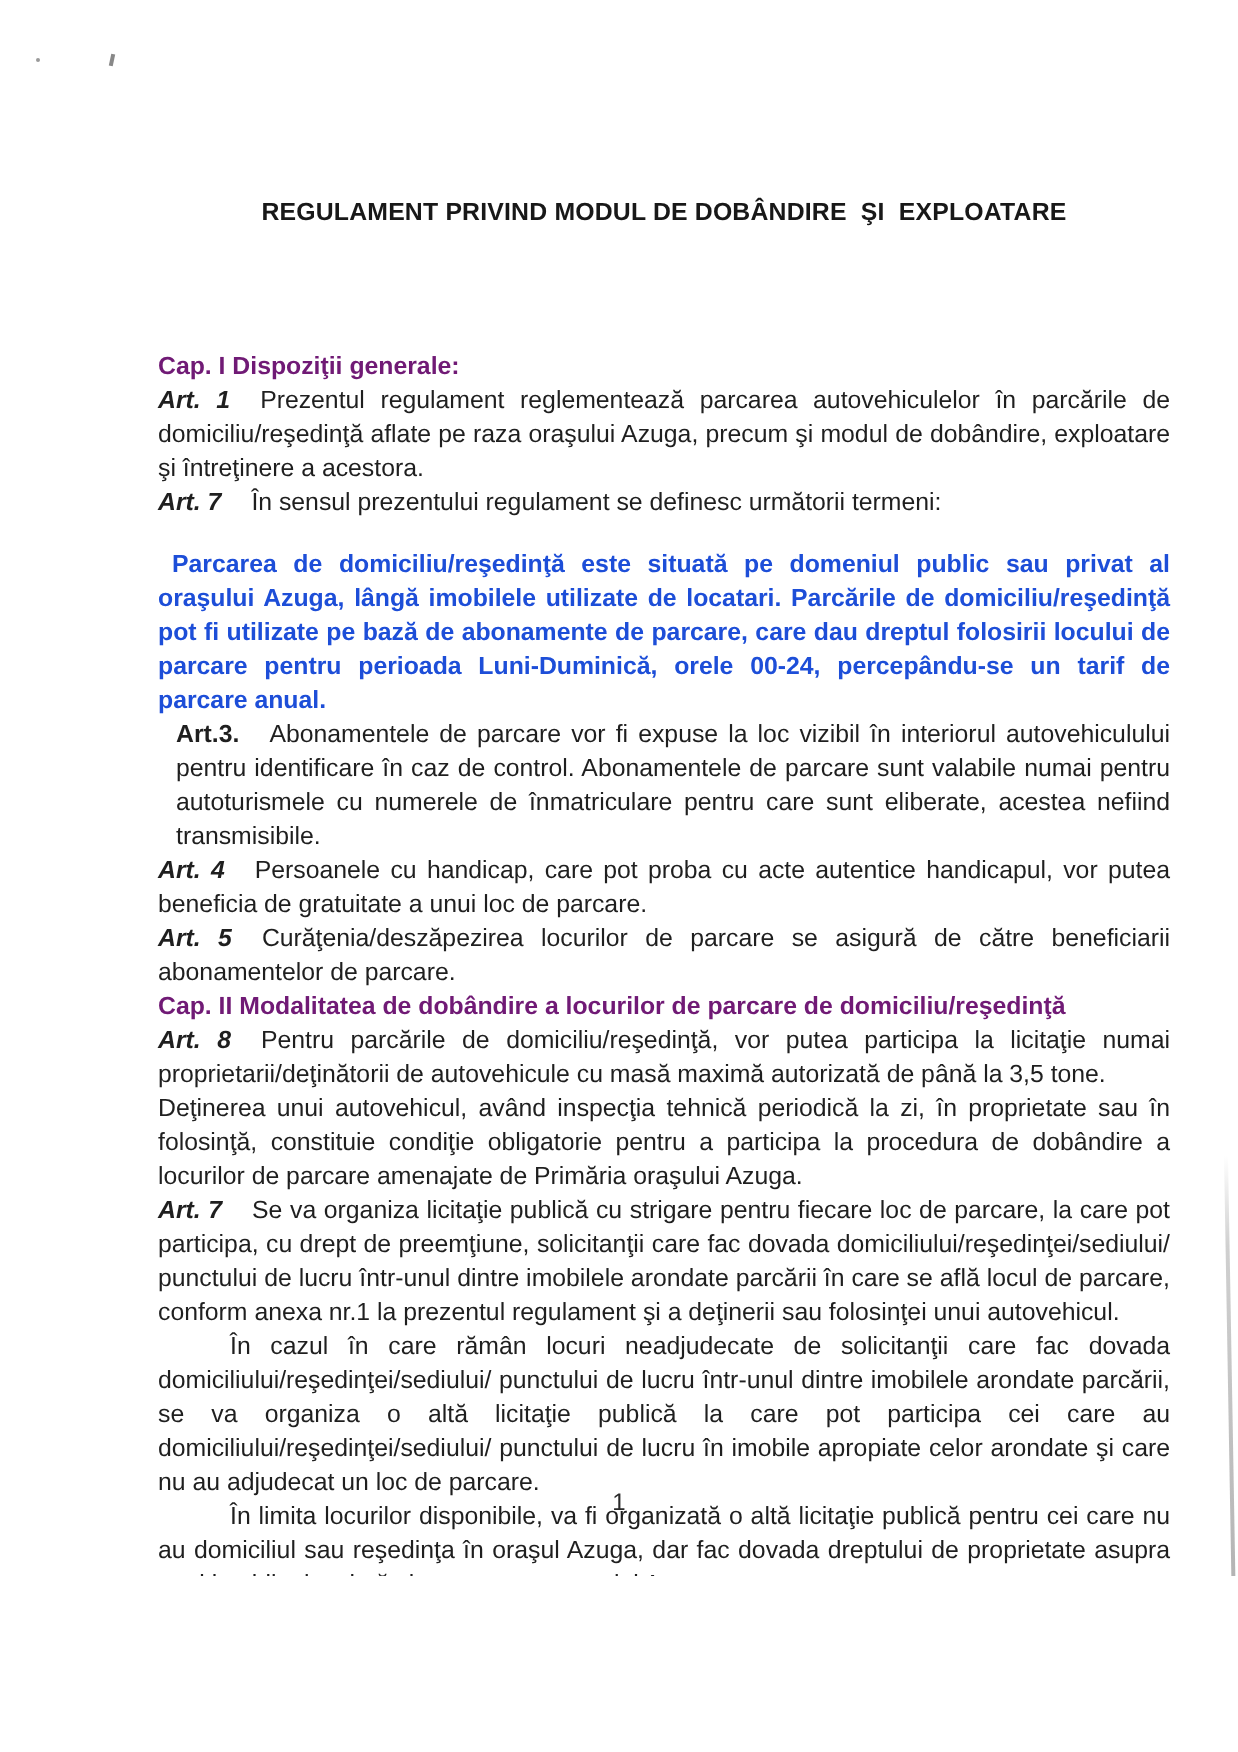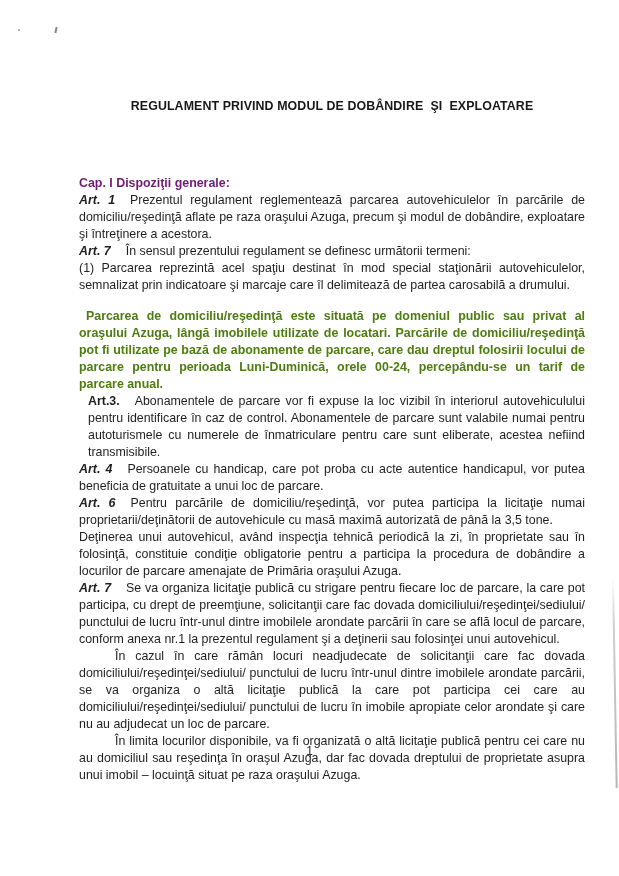--- a/index.html
+++ b/index.html
@@ -49,21 +49,21 @@
     font-style: italic;
     padding-right: 15px;
   }
   .lead.upright {
     font-style: normal;
   }
   .bold-para {
     font-weight: bold;
     margin-top: 14px;
     text-indent: 7px;
-    color: #4d7c0f;
+    color: #1d4ed8;
   }
   .block-indent {
     padding-left: 9px;
   }
   .tab-indent {
     text-indent: 36px;
   }
   .footer-page-number {
     position: absolute;
     bottom: 30px;
@@ -121,31 +121,32 @@
     <div class="title">
       <div>REGULAMENT PRIVIND MODUL DE DOBÂNDIRE  ŞI  EXPLOATARE</div>
     </div>
 
     <p class="heading">Cap. I Dispoziţii generale:</p>
 
     <p class="para"><span class="lead">Art. 1</span><span>Prezentul regulament reglementează parcarea autovehiculelor în parcările de domiciliu/reşedinţă aflate pe raza oraşului Azuga, precum şi modul de dobândire, exploatare şi întreţinere a acestora.</span></p>
 
     <p class="para"><span class="lead">Art. 7</span><span>În sensul prezentului regulament se definesc următorii termeni:</span></p>
 
-    <p class="para">(1) Parcarea reprezintă acel spaţiu destinat în mod special staţionării autovehiculelor, semnalizat prin indicatoare şi marcaje care îl delimitează de partea carosabilă a drumului.</p>
 
     <p class="para bold-para">Parcarea de domiciliu/reşedinţă este situată pe domeniul public sau privat al oraşului Azuga, lângă imobilele utilizate de locatari. Parcările de domiciliu/reşedinţă pot fi utilizate pe bază de abonamente de parcare, care dau dreptul folosirii locului de parcare pentru perioada Luni-Duminică, orele 00-24, percepându-se un tarif de parcare anual.</p>
 
     <p class="para block-indent"><span class="lead upright">Art.3.</span><span>Abonamentele de parcare vor fi expuse la loc vizibil în interiorul autovehiculului pentru identificare în caz de control. Abonamentele de parcare sunt valabile numai pentru autoturismele cu numerele de înmatriculare pentru care sunt eliberate, acestea nefiind transmisibile.</span></p>
 
     <p class="para"><span class="lead">Art. 4</span><span>Persoanele cu handicap, care pot proba cu acte autentice handicapul, vor putea beneficia de gratuitate a unui loc de parcare.</span></p>
 
+    <p class="para"><span class="lead">Art. 5</span><span>Curăţenia/deszăpezirea locurilor de parcare se asigură de către beneficiarii abonamentelor de parcare.</span></p>
 
+    <p class="heading">Cap. II Modalitatea de dobândire a locurilor de parcare de domiciliu/reşedinţă</p>
 
-    <p class="para"><span class="lead">Art. 6</span><span>Pentru parcările de domiciliu/reşedinţă, vor putea participa la licitaţie numai proprietarii/deţinătorii de autovehicule cu masă maximă autorizată de până la 3,5 tone.</span></p>
+    <p class="para"><span class="lead">Art. 8</span><span>Pentru parcările de domiciliu/reşedinţă, vor putea participa la licitaţie numai proprietarii/deţinătorii de autovehicule cu masă maximă autorizată de până la 3,5 tone.</span></p>
 
     <p class="para">Deţinerea unui autovehicul, având inspecţia tehnică periodică la zi, în proprietate sau în folosinţă, constituie condiţie obligatorie pentru a participa la procedura de dobândire a locurilor de parcare amenajate de Primăria oraşului Azuga.</p>
 
     <p class="para"><span class="lead">Art. 7</span><span>Se va organiza licitaţie publică cu strigare pentru fiecare loc de parcare, la care pot participa, cu drept de preemţiune, solicitanţii care fac dovada domiciliului/reşedinţei/sediului/ punctului de lucru într-unul dintre imobilele arondate parcării în care se află locul de parcare, conform anexa nr.1 la prezentul regulament şi a deţinerii sau folosinţei unui autovehicul.</span></p>
 
     <p class="para tab-indent">În cazul în care rămân locuri neadjudecate de solicitanţii care fac dovada domiciliului/reşedinţei/sediului/ punctului de lucru într-unul dintre imobilele arondate parcării, se va organiza o altă licitaţie publică la care pot participa cei care au domiciliului/reşedinţei/sediului/ punctului de lucru în imobile apropiate celor arondate şi care nu au adjudecat un loc de parcare.</p>
 
     <p class="para tab-indent">În limita locurilor disponibile, va fi organizată o altă licitaţie publică pentru cei care nu au domiciliul sau reşedinţa în oraşul Azuga, dar fac dovada dreptului de proprietate asupra unui imobil – locuinţă situat pe raza oraşului Azuga.</p>
 
   </div>

